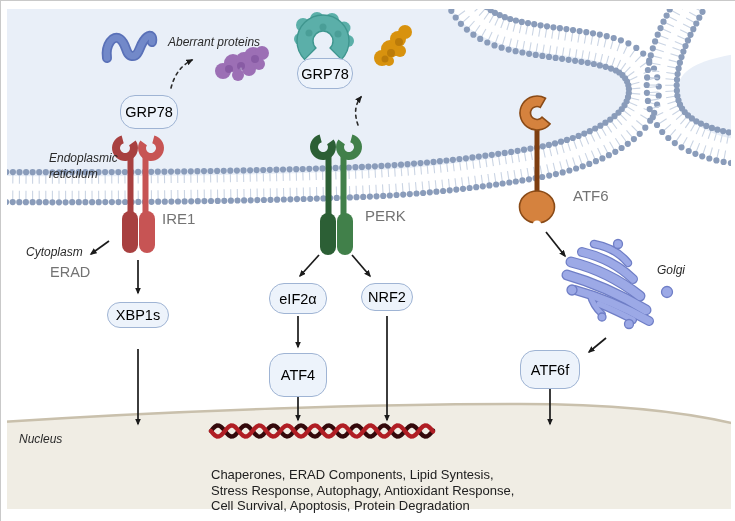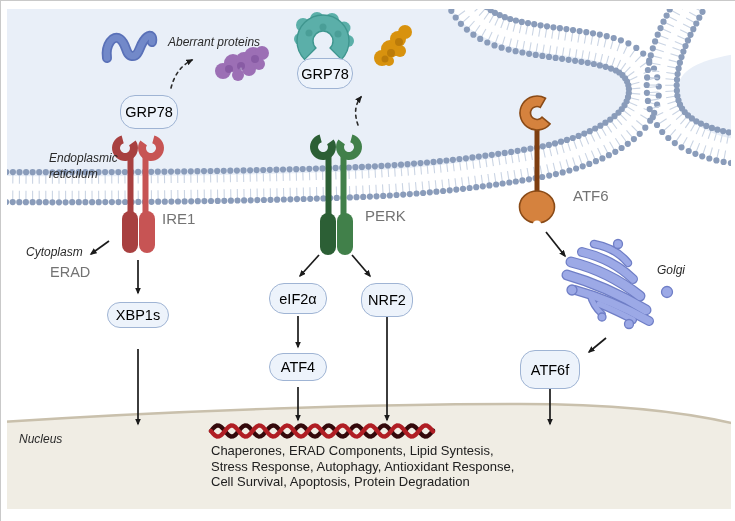--- a/index.html
+++ b/index.html
@@ -3,21 +3,21 @@
 <meta charset="utf-8">
 <style>
   html,body{margin:0;padding:0;background:#ffffff;font-family:"Liberation Sans",sans-serif;}
   #stage{position:relative;width:735px;height:521px;background:#ffffff;border:1px solid #c9c9c9;box-sizing:content-box;overflow:hidden;}
   #stage svg{position:absolute;left:0;top:0;}
   .lbl{position:absolute;font-style:italic;font-size:12px;color:#2a2a2a;white-space:nowrap;line-height:16px;}
   .plain{font-style:normal;color:#737373;font-size:15px;}
   .bubble{position:absolute;display:flex;align-items:center;justify-content:center;
           background:#EDF3FB;border:1.6px solid #9FB4D4;border-radius:15px;
           font-size:14.5px;color:#000000;box-sizing:border-box;}
-  .genes{position:absolute;font-size:13px;line-height:15.5px;color:#202020;white-space:nowrap;font-style:normal;}
+  .genes{position:absolute;font-size:13px;line-height:15.5px;color:#202020;white-space:nowrap;font-style:normal;margin-top:24px;}
 </style>
 </head>
 <body>
 
 <div id="stage">
 
 <svg width="735" height="521" viewBox="0 0 735 521">
   <defs>
     <marker id="arw" markerWidth="9" markerHeight="8" refX="5.5" refY="3" orient="auto" markerUnits="userSpaceOnUse">
       <path d="M0,0 L7,3 L0,6 Z" fill="#1b1b1b"></path>
@@ -192,16 +192,16 @@
   <div class="genes" style="left:210px;top:442px;">
     <div>Chaperones, ERAD Components, Lipid Syntesis,</div>
     <div>Stress Response, Autophagy, Antioxidant Response,</div>
     <div>Cell Survival, Apoptosis, Protein Degradation</div>
   </div>
 
   <div class="bubble" style="left:119px;top:94px;width:58px;height:34px;">GRP78</div>
   <div class="bubble" style="left:296px;top:57px;width:56px;height:31px;">GRP78</div>
   <div class="bubble" style="left:106px;top:301px;width:62px;height:26px;">XBP1s</div>
   <div class="bubble" style="left:268px;top:282px;width:58px;height:31px;">eIF2α</div>
-  <div class="bubble" style="left:360px;top:282px;width:52px;height:34px;">NRF2</div>
-  <div class="bubble" style="left:268px;top:352px;width:58px;height:28px;">ATF4</div>
+  <div class="bubble" style="left:360px;top:282px;width:52px;height:28px;">NRF2</div>
+  <div class="bubble" style="left:268px;top:352px;width:58px;height:44px;">ATF4</div>
   <div class="bubble" style="left:519px;top:349px;width:60px;height:39px;">ATF6f</div>
 </div>
 
 </body></html>

